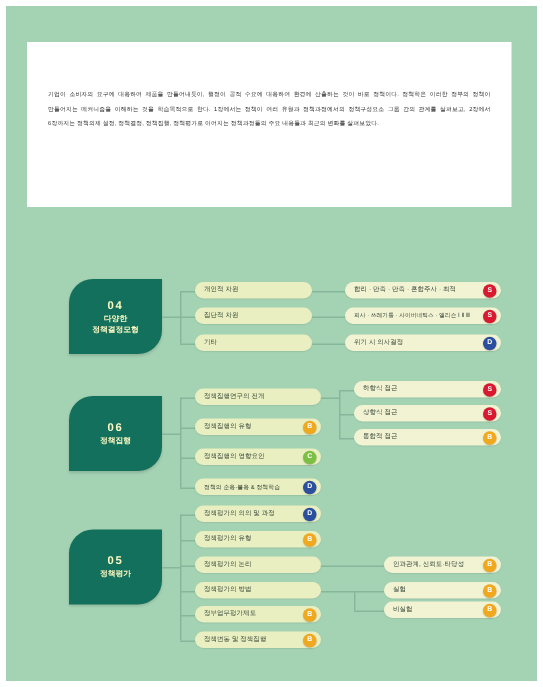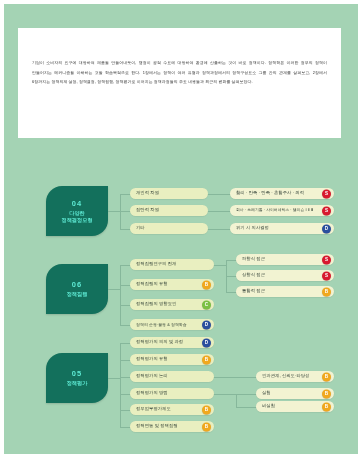--- a/index.html
+++ b/index.html
@@ -49,21 +49,21 @@
   .section{ position:absolute; left:0; top:0; width:354px; }
 
   
   .chapter{
     position:absolute;
     width:62px; height:50px;
     background:#13705c;
     border-radius:16px 0 16px 0;
     display:flex; flex-direction:column;
     align-items:center; justify-content:center;
-    color:#5eead4;
+    color:#fef9c3;
     box-shadow:0 1px 2px rgba(0,0,0,.15);
   }
   .chapter .num{
     font-size:7.5px; font-weight:bold; letter-spacing:1.2px;
     line-height:1.2;
   }
   .chapter .nm{
     font-size:5.2px; font-weight:bold; margin-top:2px;
     line-height:1.25; text-align:center; word-break:keep-all;
   }

